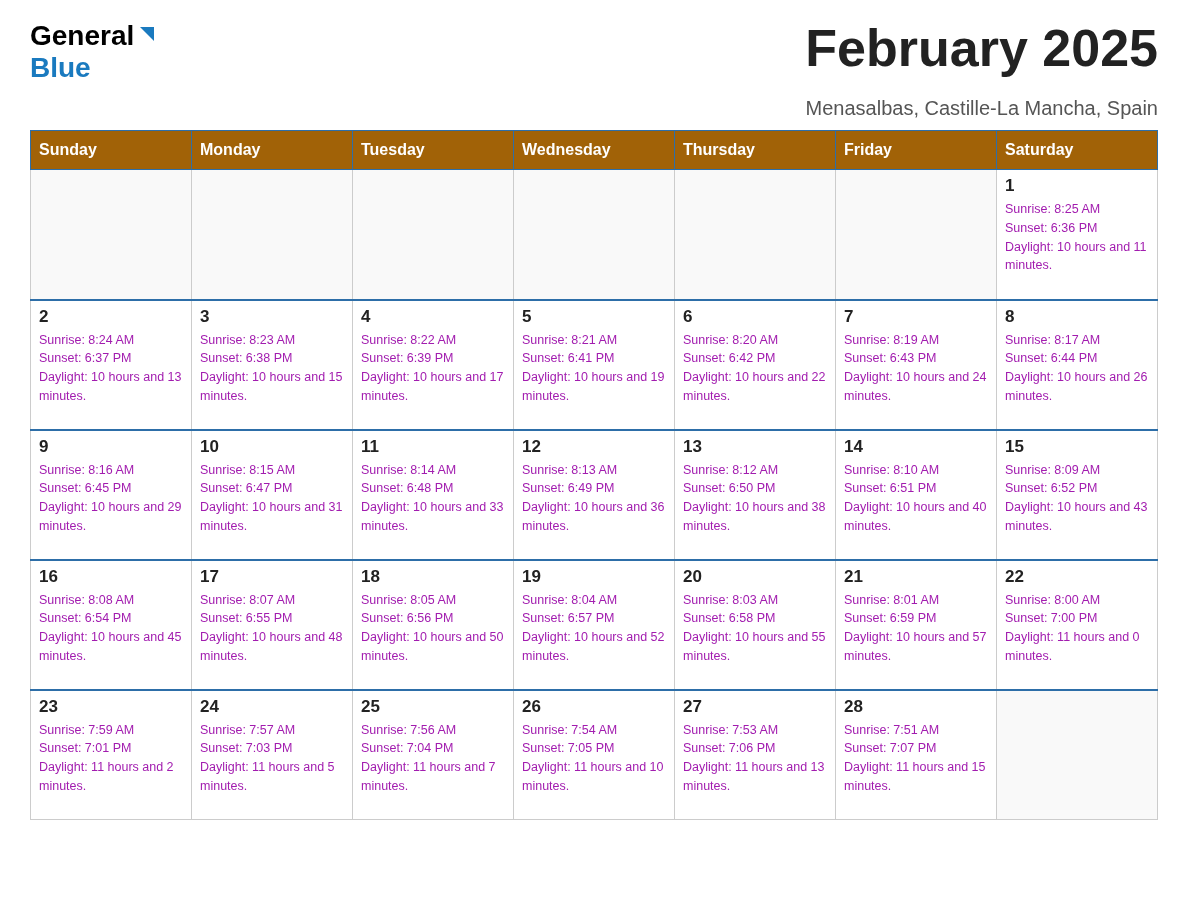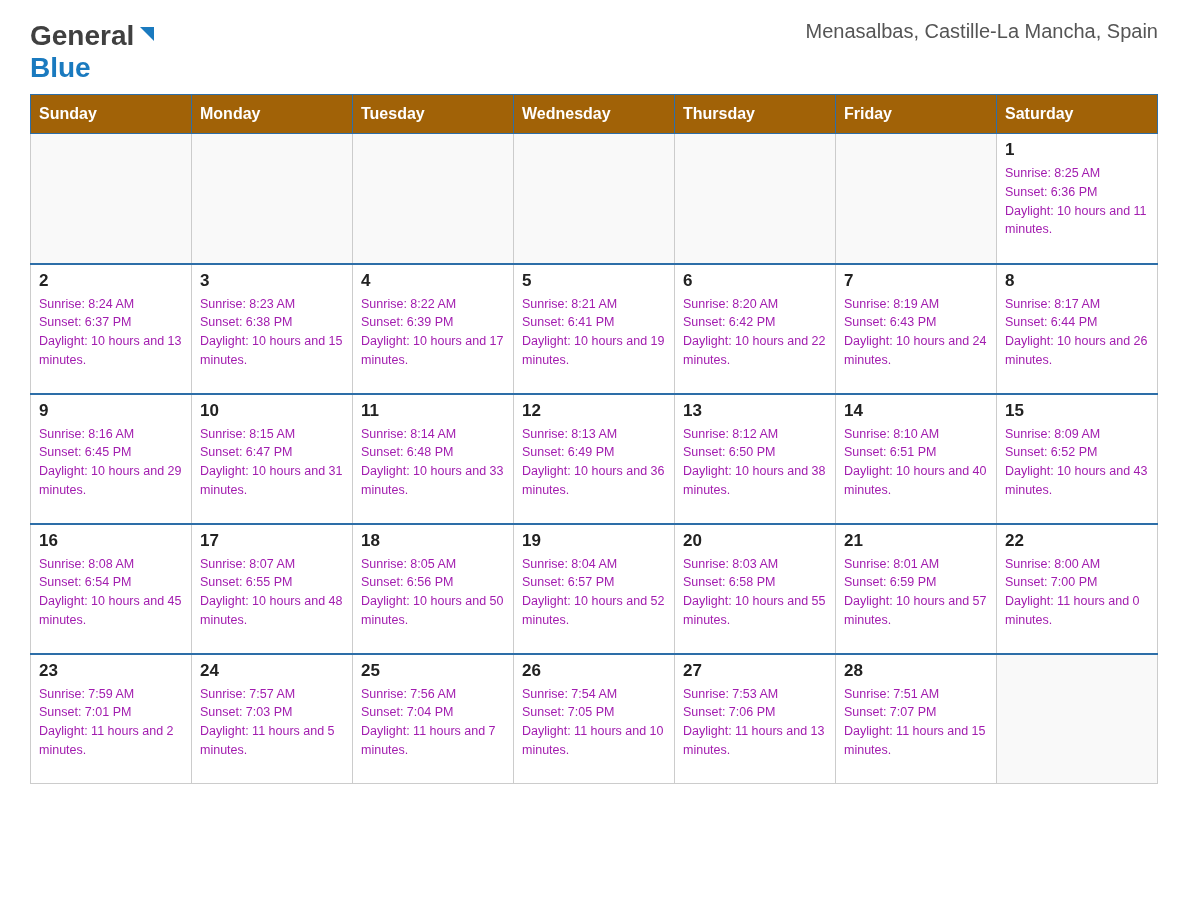--- a/index.html
+++ b/index.html
@@ -17,21 +17,21 @@
       margin-bottom: 10px;
     }
     .logo {
       display: flex;
       flex-direction: column;
       align-items: flex-start;
     }
     .logo-general {
       font-size: 28px;
       font-weight: bold;
-      color: #404040;
+      color: #000000;
     }
     .logo-blue {
       font-size: 28px;
       font-weight: bold;
       color: #1a7abf;
       text-align: right;
     }
     .logo-text-row {
       display: flex;
       align-items: center;
@@ -41,21 +41,21 @@
     }
     .month-title {
       font-size: 52px;
       font-weight: bold;
       color: #222;
       line-height: 1.1;
     }
     .location-title {
       font-size: 20px;
       color: #555;
-      margin-top: 0;
+      margin-top: 20px;
     }
     .calendar {
       width: 100%;
       border-collapse: collapse;
       margin-top: 10px;
     }
     .calendar th {
       background: #a16207;
       color: #fff;
       font-size: 16px;
@@ -105,20 +105,21 @@
         <svg width="22" height="22" viewBox="0 0 22 22">
           <polygon points="4,4 18,4 18,18" fill="#1a7abf"></polygon>
         </svg>
       </span>
     </div>
     <div>
       <span class="logo-blue">Blue</span>
     </div>
   </div>
   <div class="title-section">
+    <div class="month-title">February 2025</div>
     <div class="location-title">Menasalbas, Castille-La Mancha, Spain</div>
   </div>
 </div>
 
 <table class="calendar">
   <thead>
     <tr>
       <th>Sunday</th>
       <th>Monday</th>
       <th>Tuesday</th>

